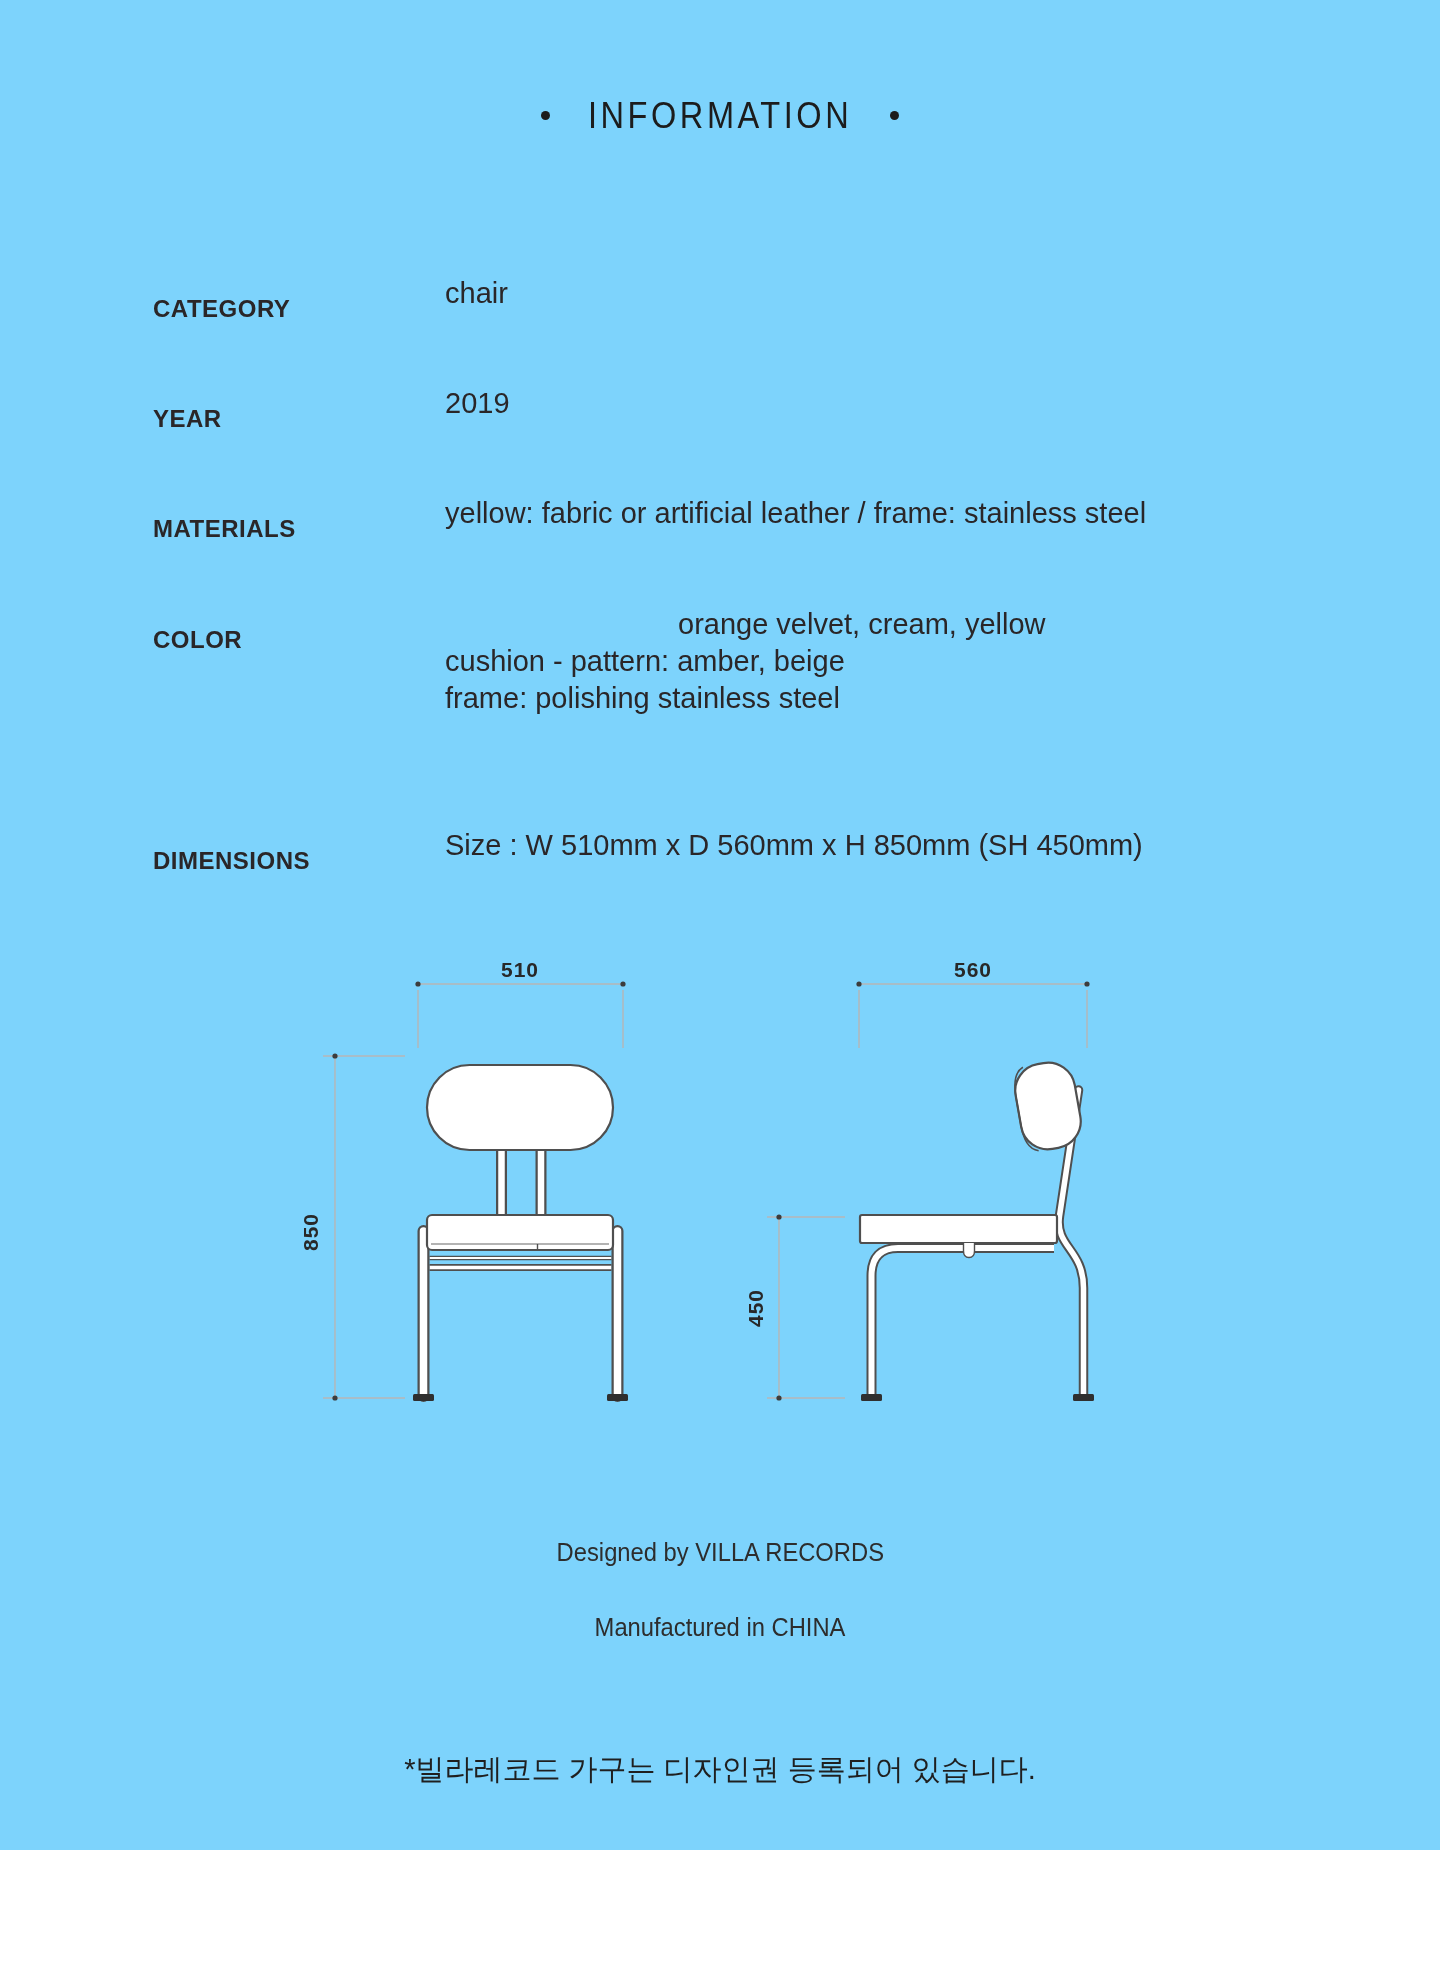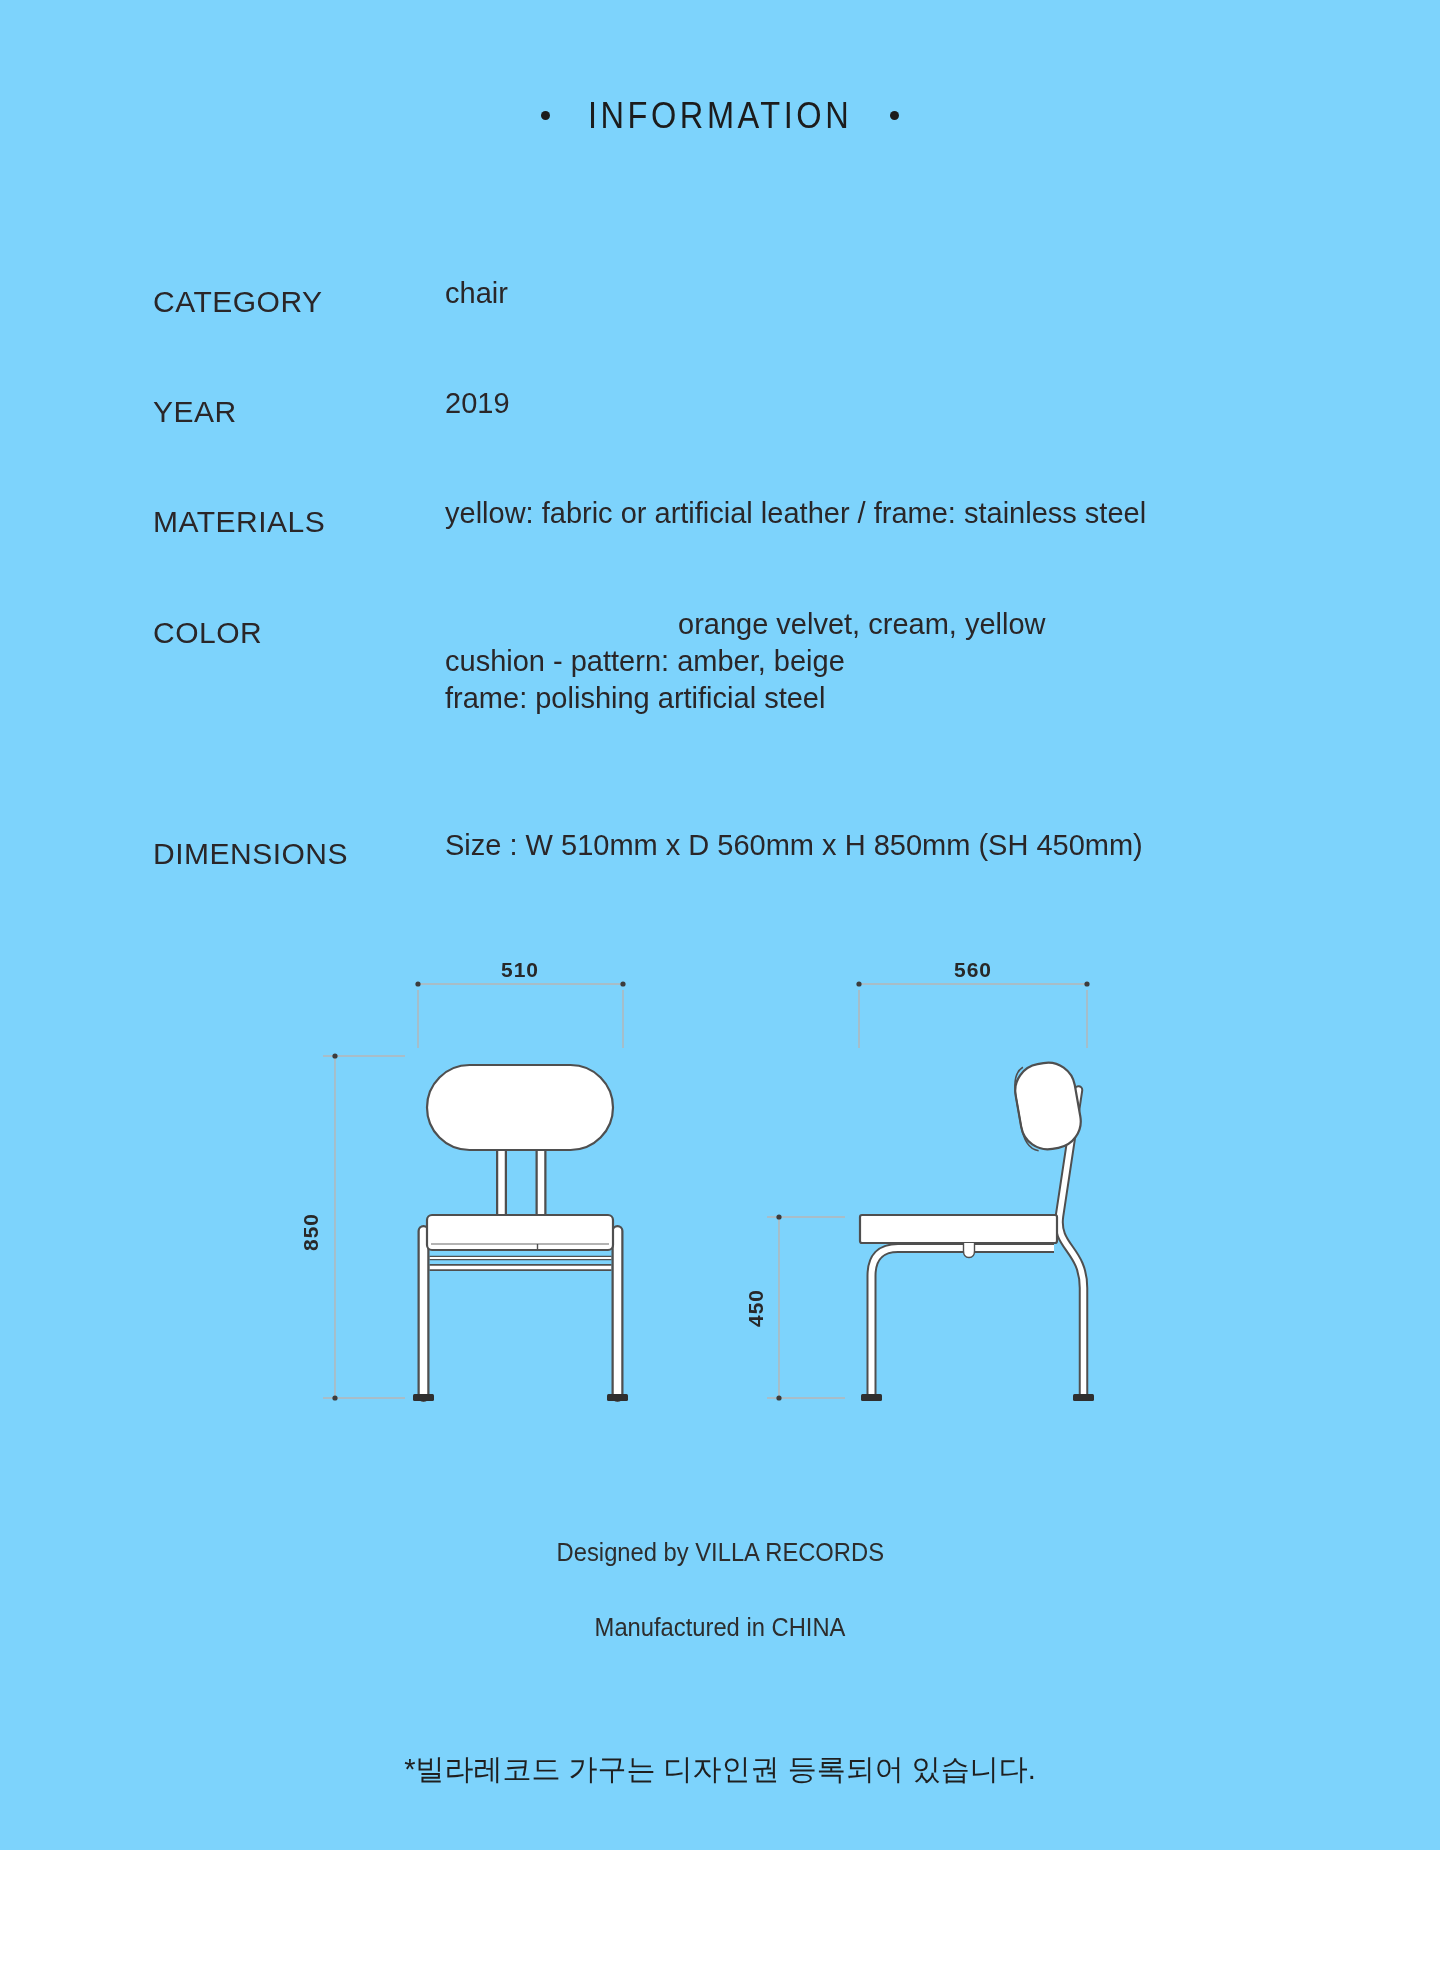--- a/index.html
+++ b/index.html
@@ -8,21 +8,21 @@
 
   
   .title-wrap{position:absolute;top:97px;left:0;width:1440px;display:flex;
               align-items:center;justify-content:center;gap:20px;}
   .title-text{font-size:37px;font-weight:400;letter-spacing:4px;color:#1c1c1c;
               transform:scaleX(0.88);transform-origin:center;line-height:1;}
   .title-dot{width:9px;height:9px;border-radius:50%;background:#1c1c1c;flex:0 0 auto;}
 
   
   .spec-row{position:absolute;left:0;width:1440px;}
-  .spec-label{position:absolute;left:153px;top:8px;font-size:30px;font-weight:400;
+  .spec-label{position:absolute;left:153px;top:15px;font-size:24px;font-weight:700;
               letter-spacing:0.5px;color:#2a2628;white-space:nowrap;line-height:37px;}
   .spec-value{position:absolute;left:445px;top:0;font-size:29px;font-weight:400;
               color:#2a2628;white-space:nowrap;line-height:37px;}
   .spec-value .vline{display:block;}
   .spec-value .indent{margin-left:233px;}
   #row-category{top:275px;}
   #row-year{top:385px;}
   #row-materials{top:495px;}
   #row-color{top:606px;}
   #row-dimensions{top:827px;}
@@ -69,21 +69,21 @@
     <div class="spec-value">
         <span class="vline">yellow: fabric or artificial leather / frame: stainless steel</span>
       </div>
   </div>
 
   <div class="spec-row" id="row-color">
     <div class="spec-label">COLOR</div>
     <div class="spec-value">
       <span class="vline indent">orange velvet, cream, yellow</span>
       <span class="vline">cushion - pattern: amber, beige</span>
-      <span class="vline">frame: polishing artificial steel</span>
+      <span class="vline">frame: polishing stainless steel</span>
     </div>
   </div>
 
   <div class="spec-row" id="row-dimensions">
     <div class="spec-label">DIMENSIONS</div>
     <div class="spec-value">
         <span class="vline">Size : W 510mm x D 560mm x H 850mm (SH 450mm)</span>
       </div>
   </div>
 

